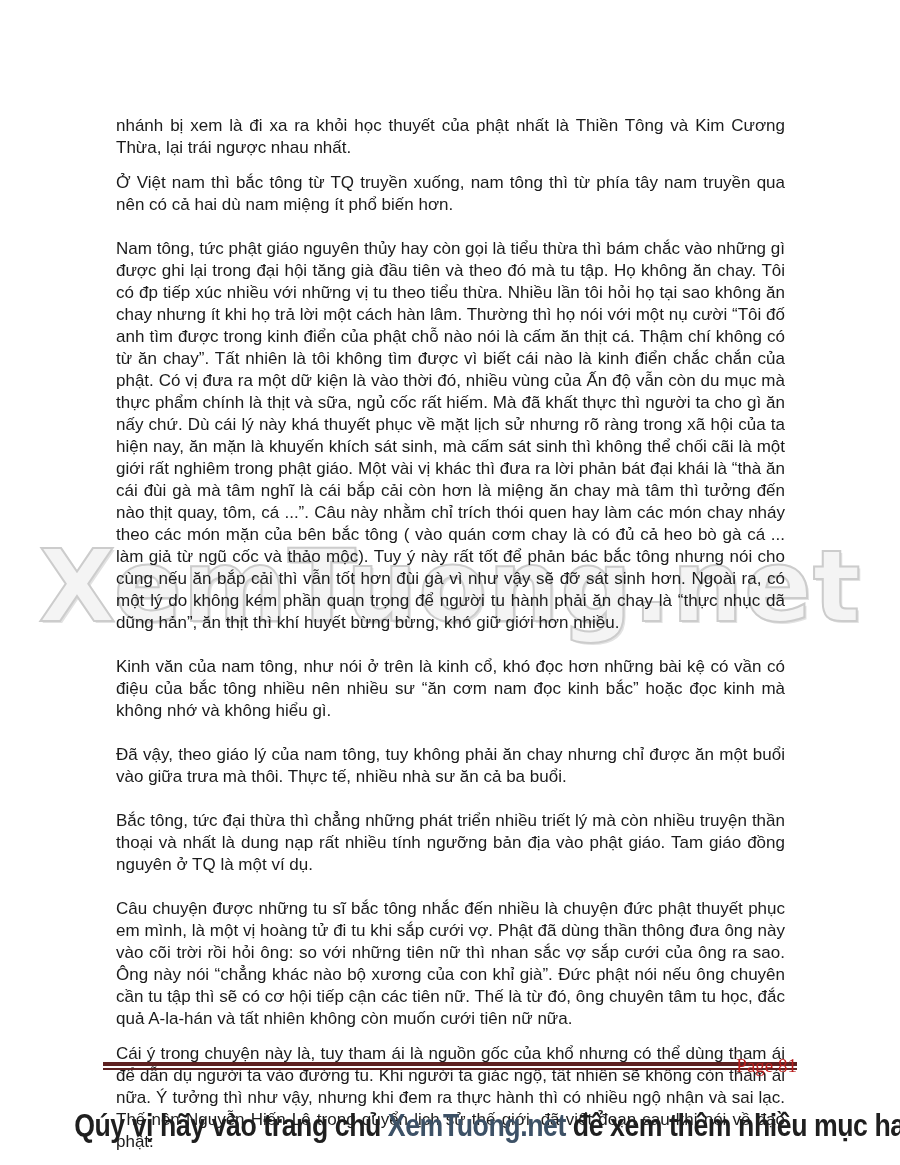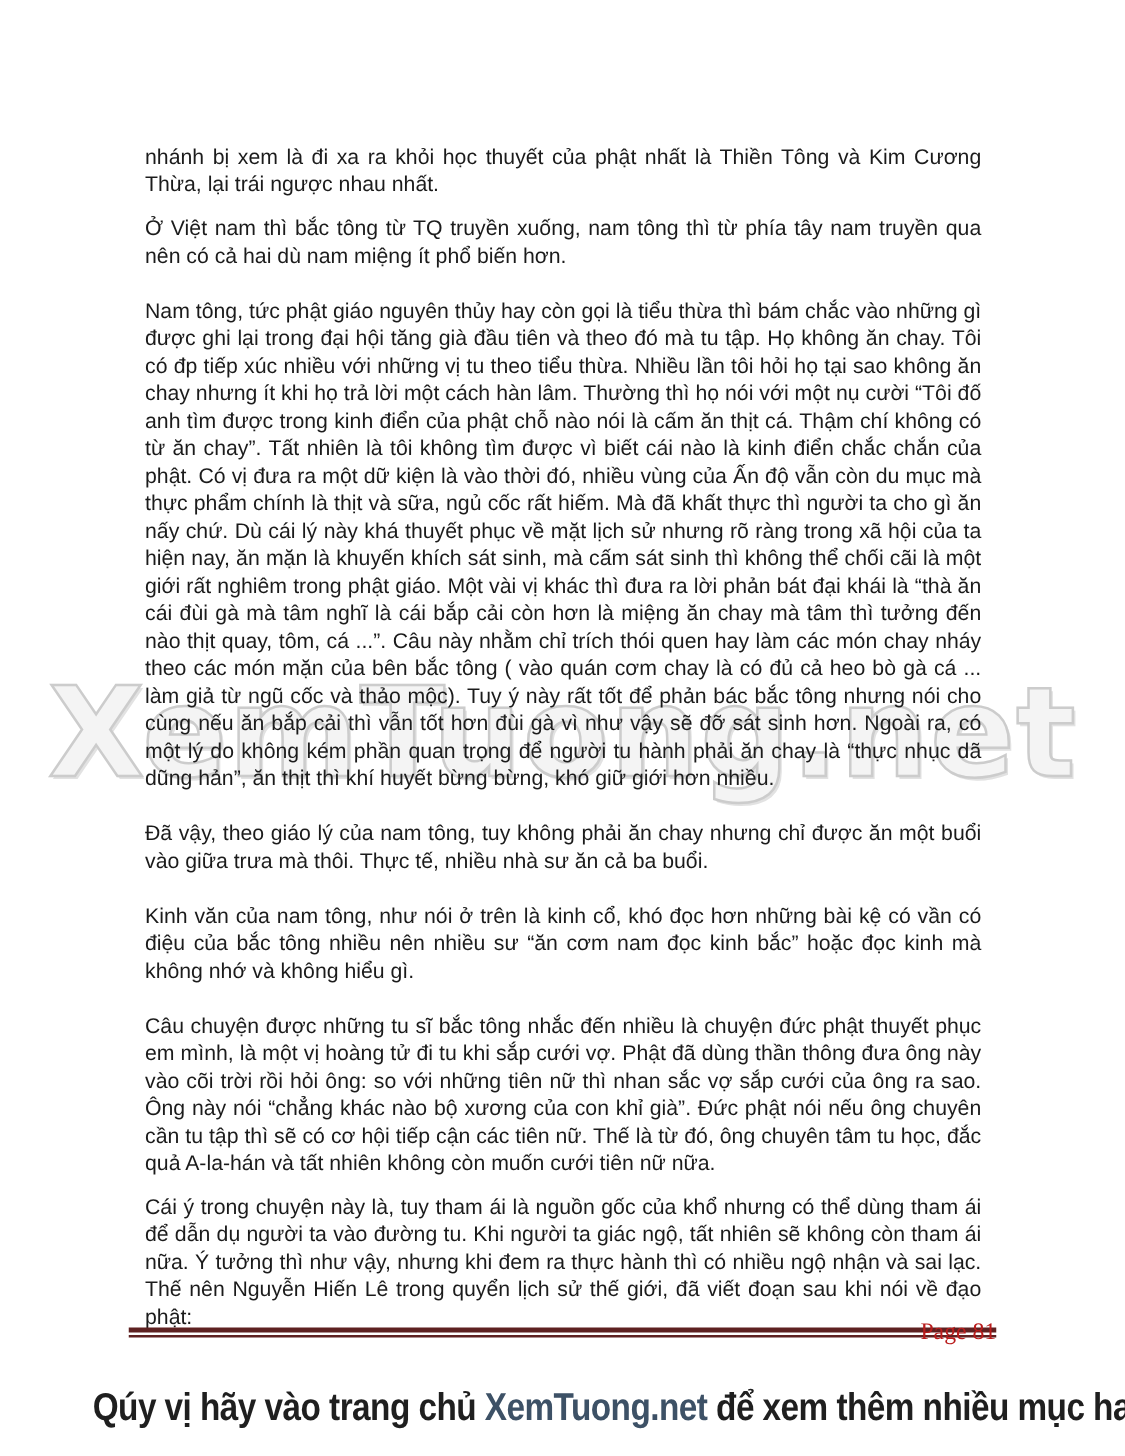--- a/index.html
+++ b/index.html
@@ -85,22 +85,23 @@
 <body>
 
 <div class="page">
 
   <div class="watermark">XemTuong.net</div>
 
   <div class="content">
     <p>nhánh bị xem là đi xa ra khỏi học thuyết của phật nhất là Thiền Tông và Kim Cương Thừa, lại trái ngược nhau nhất.</p>
     <p class="pgap">Ở Việt nam thì bắc tông từ TQ truyền xuống, nam tông thì từ phía tây nam truyền qua nên có cả hai dù nam miệng ít phổ biến hơn.</p>
     <p class="pgap">Nam tông, tức phật giáo nguyên thủy hay còn gọi là tiểu thừa thì bám chắc vào những gì được ghi lại trong đại hội tăng già đầu tiên và theo đó mà tu tập. Họ không ăn chay. Tôi có đp tiếp xúc nhiều với những vị tu theo tiểu thừa. Nhiều lần tôi hỏi họ tại sao không ăn chay nhưng ít khi họ trả lời một cách hàn lâm. Thường thì họ nói với một nụ cười “Tôi đố anh tìm được trong kinh điển của phật chỗ nào nói là cấm ăn thịt cá. Thậm chí không có từ ăn chay”. Tất nhiên là tôi không tìm được vì biết cái nào là kinh điển chắc chắn của phật. Có vị đưa ra một dữ kiện là vào thời đó, nhiều vùng của Ấn độ vẫn còn du mục mà thực phẩm chính là thịt và sữa, ngủ cốc rất hiếm. Mà đã khất thực thì người ta cho gì ăn nấy chứ. Dù cái lý này khá thuyết phục về mặt lịch sử nhưng rõ ràng trong xã hội của ta hiện nay, ăn mặn là khuyến khích sát sinh, mà cấm sát sinh thì không thể chối cãi là một giới rất nghiêm trong phật giáo. Một vài vị khác thì đưa ra lời phản bát đại khái là “thà ăn cái đùi gà mà tâm nghĩ là cái bắp cải còn hơn là miệng ăn chay mà tâm thì tưởng đến nào thịt quay, tôm, cá ...”. Câu này nhằm chỉ trích thói quen hay làm các món chay nháy theo các món mặn của bên bắc tông ( vào quán cơm chay là có đủ cả heo bò gà cá ... làm giả từ ngũ cốc và thảo mộc). Tuy ý này rất tốt để phản bác bắc tông nhưng nói cho cùng nếu ăn bắp cải thì vẫn tốt hơn đùi gà vì như vậy sẽ đỡ sát sinh hơn. Ngoài ra, có một lý do không kém phần quan trọng để người tu hành phải ăn chay là “thực nhục dã dũng hản”, ăn thịt thì khí huyết bừng bừng, khó giữ giới hơn nhiều.</p>
+    <p class="pgap">Kinh văn của nam tông, như nói ở trên là kinh cổ, khó đọc hơn những bài kệ có vần có điệu của bắc tông nhiều nên nhiều sư “ăn cơm nam đọc kinh bắc” hoặc đọc kinh mà không nhớ và không hiểu gì.</p>
     <p class="pgap">Đã vậy, theo giáo lý của nam tông, tuy không phải ăn chay nhưng chỉ được ăn một buổi vào giữa trưa mà thôi. Thực tế, nhiều nhà sư ăn cả ba buổi.</p>
-    <p class="pgap">Kinh văn của nam tông, như nói ở trên là kinh cổ, khó đọc hơn những bài kệ có vần có điệu của bắc tông nhiều nên nhiều sư “ăn cơm nam đọc kinh bắc” hoặc đọc kinh mà không nhớ và không hiểu gì.</p>
+    <p class="pgap">Bắc tông, tức đại thừa thì chẳng những phát triển nhiều triết lý mà còn nhiều truyện thần thoại và nhất là dung nạp rất nhiều tính ngưỡng bản địa vào phật giáo. Tam giáo đồng nguyên ở TQ là một ví dụ.</p>
     <p>Câu chuyện được những tu sĩ bắc tông nhắc đến nhiều là chuyện đức phật thuyết phục em mình, là một vị hoàng tử đi tu khi sắp cưới vợ. Phật đã dùng thần thông đưa ông này vào cõi trời rồi hỏi ông: so với những tiên nữ thì nhan sắc vợ sắp cưới của ông ra sao. Ông này nói “chẳng khác nào bộ xương của con khỉ già”. Đức phật nói nếu ông chuyên cần tu tập thì sẽ có cơ hội tiếp cận các tiên nữ. Thế là từ đó, ông chuyên tâm tu học, đắc quả A-la-hán và tất nhiên không còn muốn cưới tiên nữ nữa.</p>
     <p>Cái ý trong chuyện này là, tuy tham ái là nguồn gốc của khổ nhưng có thể dùng tham ái để dẫn dụ người ta vào đường tu. Khi người ta giác ngộ, tất nhiên sẽ không còn tham ái nữa. Ý tưởng thì như vậy, nhưng khi đem ra thực hành thì có nhiều ngộ nhận và sai lạc. Thế nên Nguyễn Hiến Lê trong quyển lịch sử thế giới, đã viết đoạn sau khi nói về đạo phật:</p>
   </div>
 
   <div class="footer-rule"></div>
 
   <div class="page-num">Page 81</div>
 
   <div class="banner">
     <span class="banner-inner"><span>Qúy vị hãy vào trang chủ </span><span class="banner-link">XemTuong.net</span><span> để xem thêm nhiều mục hay khác</span></span>

